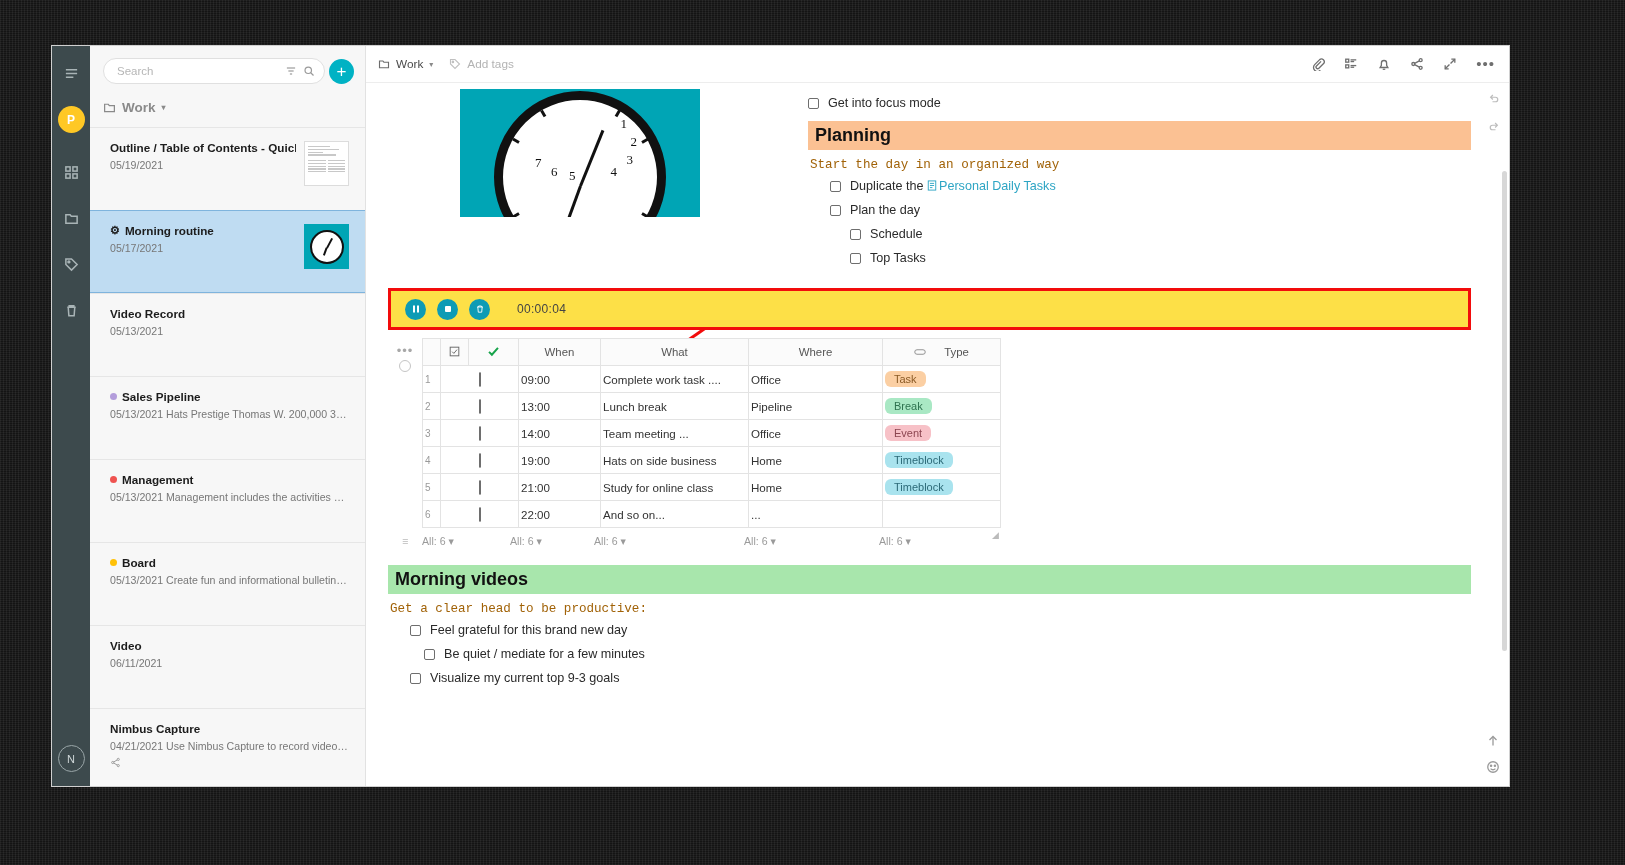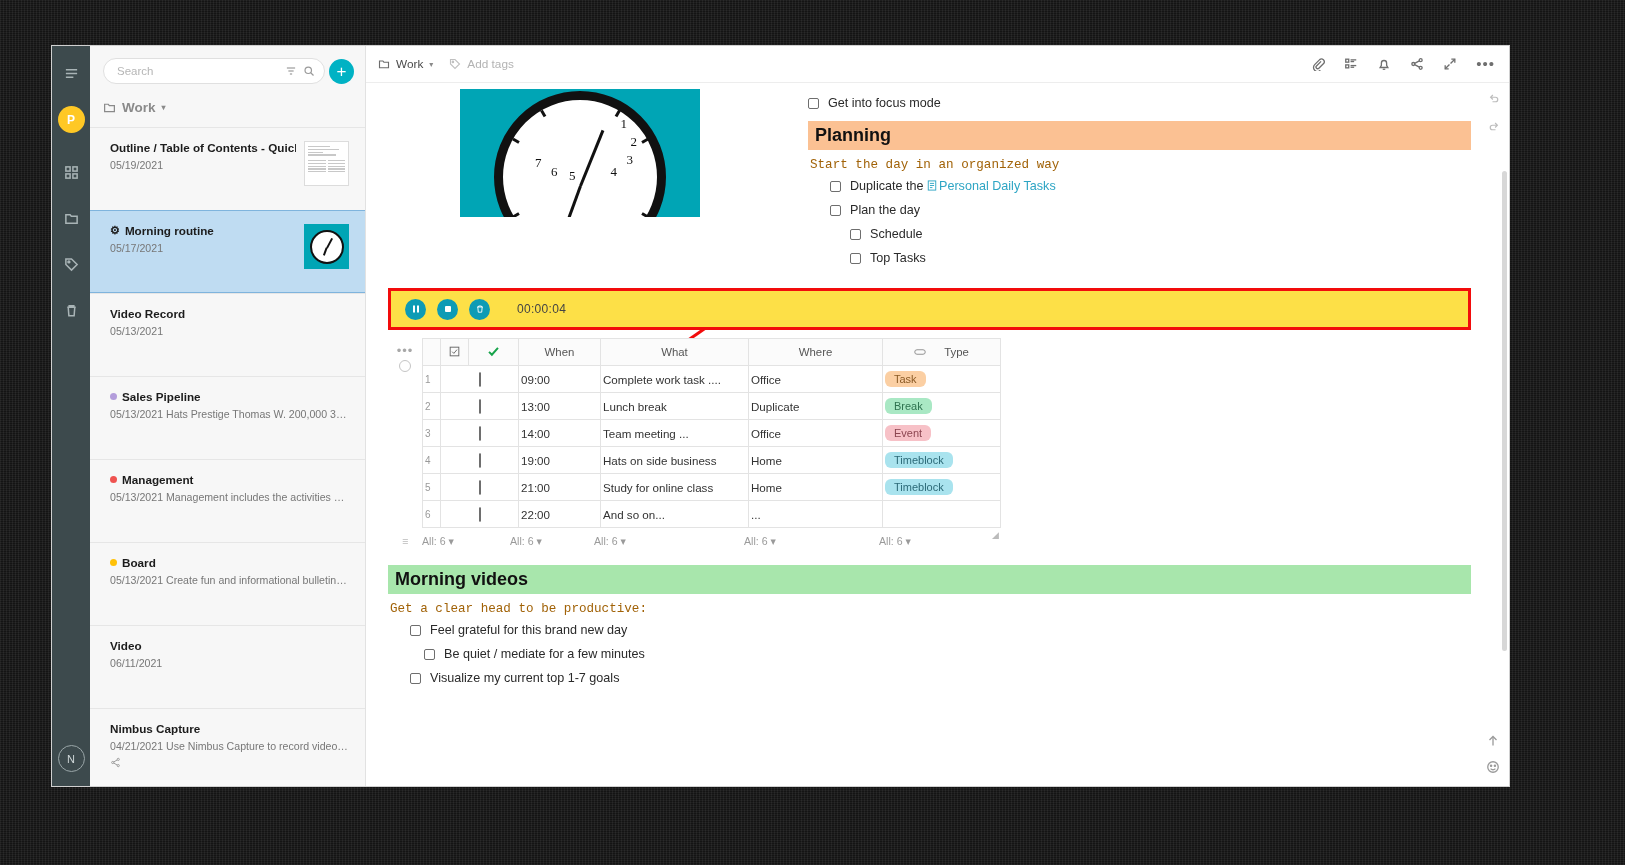--- a/index.html
+++ b/index.html
@@ -662,21 +662,21 @@
                   <td>09:00</td>
                   <td>Complete work task ....</td>
                   <td>Office</td>
                   <td><span class="chip chip-task">Task</span></td>
                 </tr>
                 <tr>
                   <td class="rownum">2</td>
                   <td class="cbcell" colspan="2"><span class="cb"></span></td>
                   <td>13:00</td>
                   <td>Lunch break</td>
-                  <td>Duplicate</td>
+                  <td>Pipeline</td>
                   <td><span class="chip chip-break">Break</span></td>
                 </tr>
                 <tr>
                   <td class="rownum">3</td>
                   <td class="cbcell" colspan="2"><span class="cb"></span></td>
                   <td>14:00</td>
                   <td>Team meeting ...</td>
                   <td>Office</td>
                   <td><span class="chip chip-event">Event</span></td>
                 </tr>
@@ -725,21 +725,21 @@
           <div class="cb-line" style="margin-left:22px">
             <span class="cb"></span>
             <span>Feel grateful for this brand new day</span>
           </div>
           <div class="cb-line" style="margin-left:36px">
             <span class="cb"></span>
             <span>Be quiet / mediate for a few minutes</span>
           </div>
           <div class="cb-line" style="margin-left:22px">
             <span class="cb"></span>
-            <span>Visualize my current top 1-7 goals</span>
+            <span>Visualize my current top 9-3 goals</span>
           </div>
         </div>
 
       </div>
 
       <div class="vscroll"></div>
     </div>
 
     <div class="float-right">
       <span>

